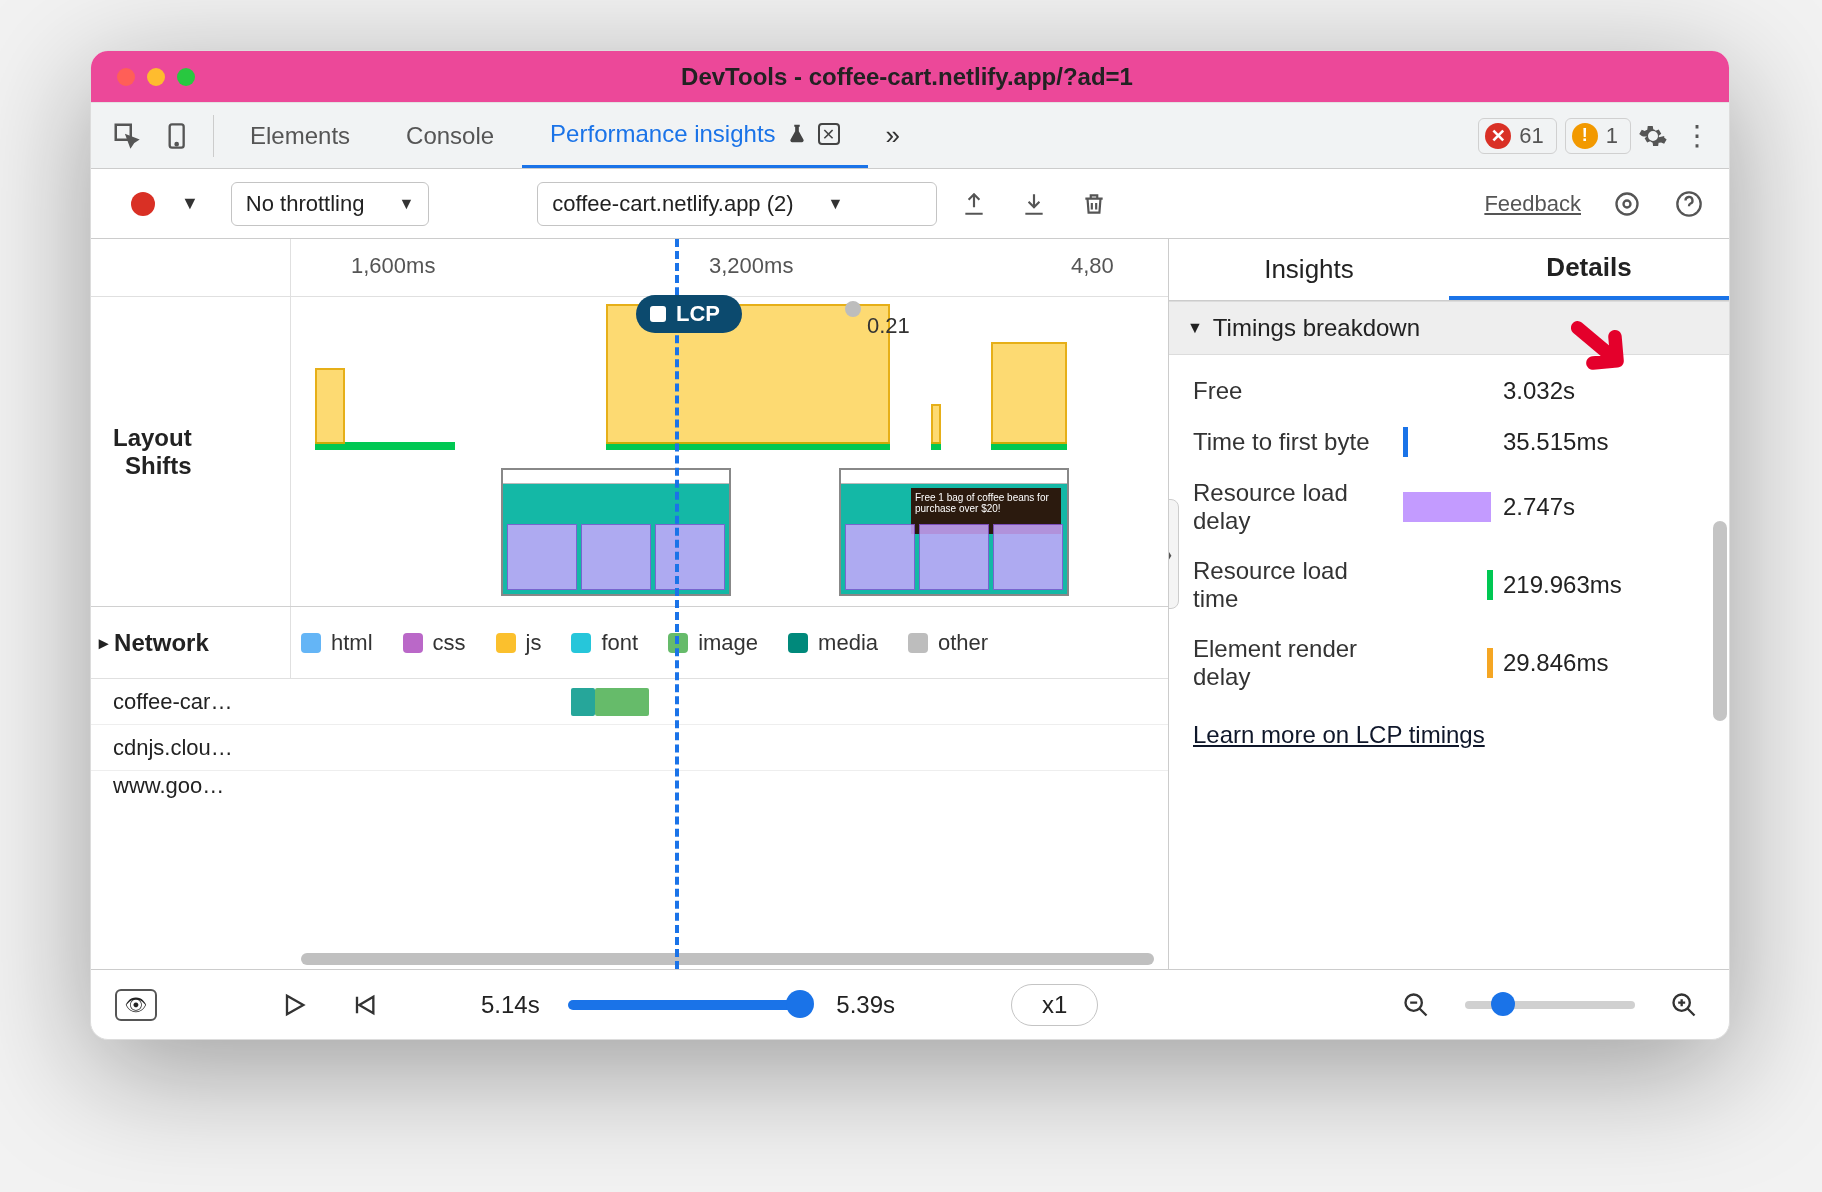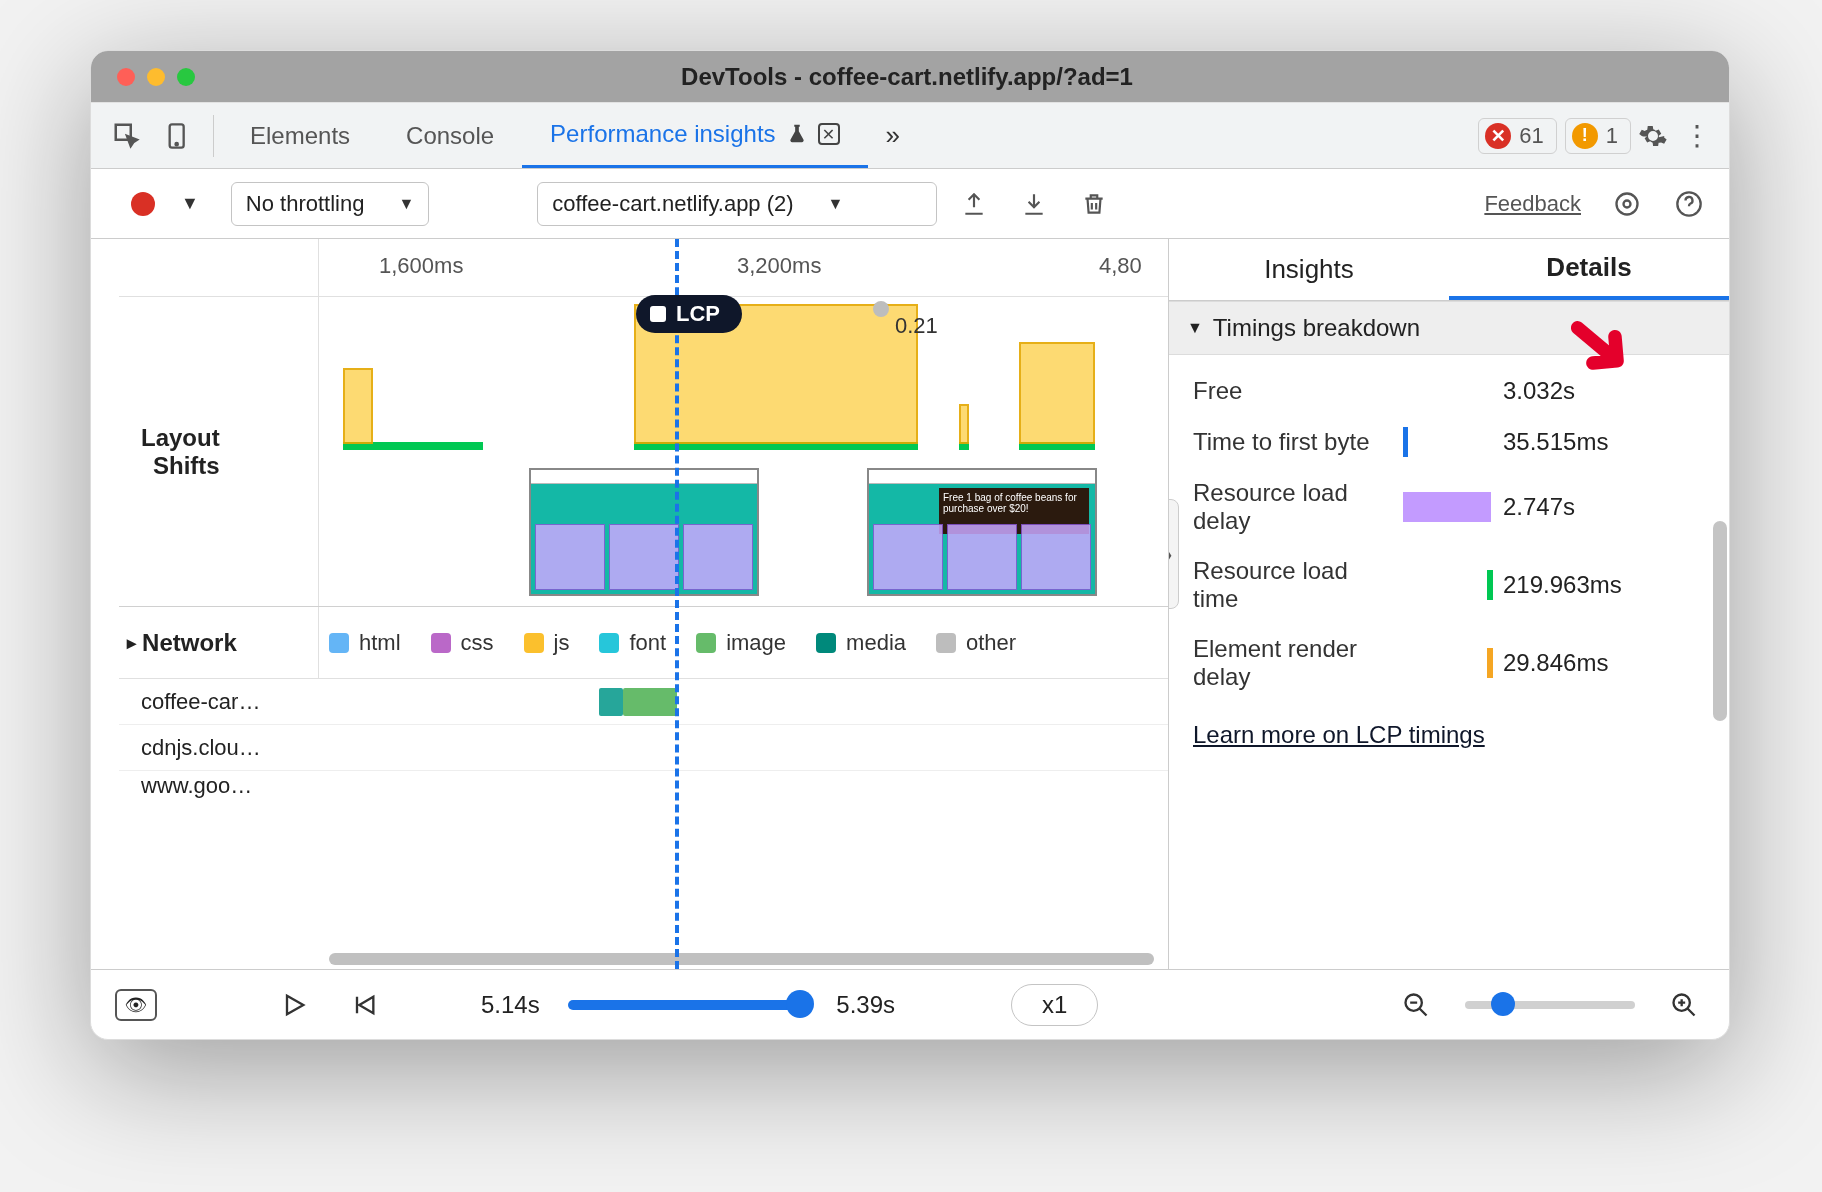--- a/index.html
+++ b/index.html
@@ -1,20 +1,20 @@
 <!DOCTYPE html>
 <html><head>
 <meta charset="utf-8">
 <style>
   * { box-sizing: border-box; margin: 0; padding: 0; }
   html, body { width: 1822px; height: 1192px; font-family: -apple-system, "Helvetica Neue", Arial, sans-serif; background: #f2f2f2; }
   .shadow-wrap { filter: drop-shadow(0 30px 60px rgba(0,0,0,.35)); }
   .window { position: absolute; left: 90px; top: 50px; width: 1640px; height: 990px; background: #fff; border-radius: 18px; overflow: hidden; border: 1px solid #dcdcdc; }
   
-  .titlebar { height: 52px; background: #a3a3a3; display:flex; align-items:center; border-bottom:1px solid #e2e2e2; }
+  .titlebar { height: 52px; background: #ec4899; display:flex; align-items:center; border-bottom:1px solid #e2e2e2; }
   .traffic { display:flex; gap:12px; margin-left:26px; }
   .tl { width:18px; height:18px; border-radius:50%; }
   .tl.red{background:#ff5f57;} .tl.yel{background:#febc2e;} .tl.grn{background:#28c840;}
   .titlebar-title { flex:1; text-align:center; font-size:24px; font-weight:600; color:#222; }
   
   .tabstrip { height:66px; background:#f1f3f4; border-bottom:1px solid #ccc; display:flex; align-items:center; padding:0 10px; font-size:24px; color:#555; }
   .tabstrip .icnbtn { width:52px; height:52px; display:flex; align-items:center; justify-content:center; color:#555; }
   .tabstrip .sep { width:1px; height:42px; background:#ccc; margin:0 8px; }
   .tab { padding: 0 28px; height:100%; display:flex; align-items:center; gap:10px; cursor:pointer; }
   .tab.active { color:#1a73e8; border-bottom:3px solid #1a73e8; }
@@ -30,27 +30,27 @@
   .toolbar { height:70px; background:#fff; border-bottom:1px solid #ccc; display:flex; align-items:center; padding:0 16px; gap:14px; font-size:22px; color:#222; }
   .rec { width:24px; height:24px; border-radius:50%; background:#d93025; margin:0 12px 0 24px;}
   .tri { font-size:18px; color:#333; margin-right:18px; }
   .sel { border:1px solid #c4c4c4; border-radius:6px; background:#fff; padding:8px 14px; display:flex; align-items:center; gap:34px; }
   .sel .car { font-size:16px; color:#333;}
   .ticon { font-size:26px; color:#555; padding:0 10px; }
   .ticon.trash{ color:#555; }
   .feedback { text-decoration:underline; color:#555; margin-right:8px; }
   
   .body { display:flex; height: calc(100% - 52px - 66px - 70px - 70px); }
-  .left { flex: 1 1 auto; display:flex; flex-direction:column; border-right:1px solid #ccc; position:relative; overflow:hidden;padding-left:28px; }
+  .left { flex: 1 1 auto; display:flex; flex-direction:column; border-right:1px solid #ccc; position:relative; overflow:hidden; }
   .right { width: 560px; display:flex; flex-direction:column; overflow:hidden; position:relative; }
   
   .ruler { height:58px; position:relative; border-bottom:1px solid #e0e0e0; font-size:22px; color:#555; }
   .ruler .labcol { position:absolute; left:0; top:0; width:200px; height:100%; border-right:1px solid #e0e0e0; }
   .ruler .tick { position:absolute; top:14px; }
-  .lcp-badge { position:absolute; top:56px; left:545px; background:#0f172a; color:#fff; font-weight:700; border-radius:22px; padding:6px 22px 6px 14px; display:flex; align-items:center; gap:10px; font-size:22px; z-index:5;}
+  .lcp-badge { position:absolute; top:56px; left:545px; background:#0c4a6e; color:#fff; font-weight:700; border-radius:22px; padding:6px 22px 6px 14px; display:flex; align-items:center; gap:10px; font-size:22px; z-index:5;}
   .lcp-badge .sq { width:16px; height:16px; background:#fff; border-radius:3px; }
   
   .row { position:relative; border-bottom:1px solid #d0d0d0; }
   .row .labcol { position:absolute; left:0; top:0; width:200px; height:100%; border-right:1px solid #e0e0e0; display:flex; align-items:center; padding-left:22px; font-size:24px; font-weight:700; color:#222;text-align:right; }
   .row .track { position:absolute; left:200px; right:0; top:0; bottom:0; }
   .ls-row { height:310px; }
   .chartbar { position:absolute; bottom:162px; background:#fdd663; border:2px solid #e4a700; opacity:.9; }
   .greenstrip { position:absolute; height:8px; background:#00c853; bottom:156px; }
   .clslabel { position:absolute; font-size:22px; color:#333; }
   .clsdot { position:absolute; width:16px; height:16px; border-radius:50%; background:#bdbdbd; }

